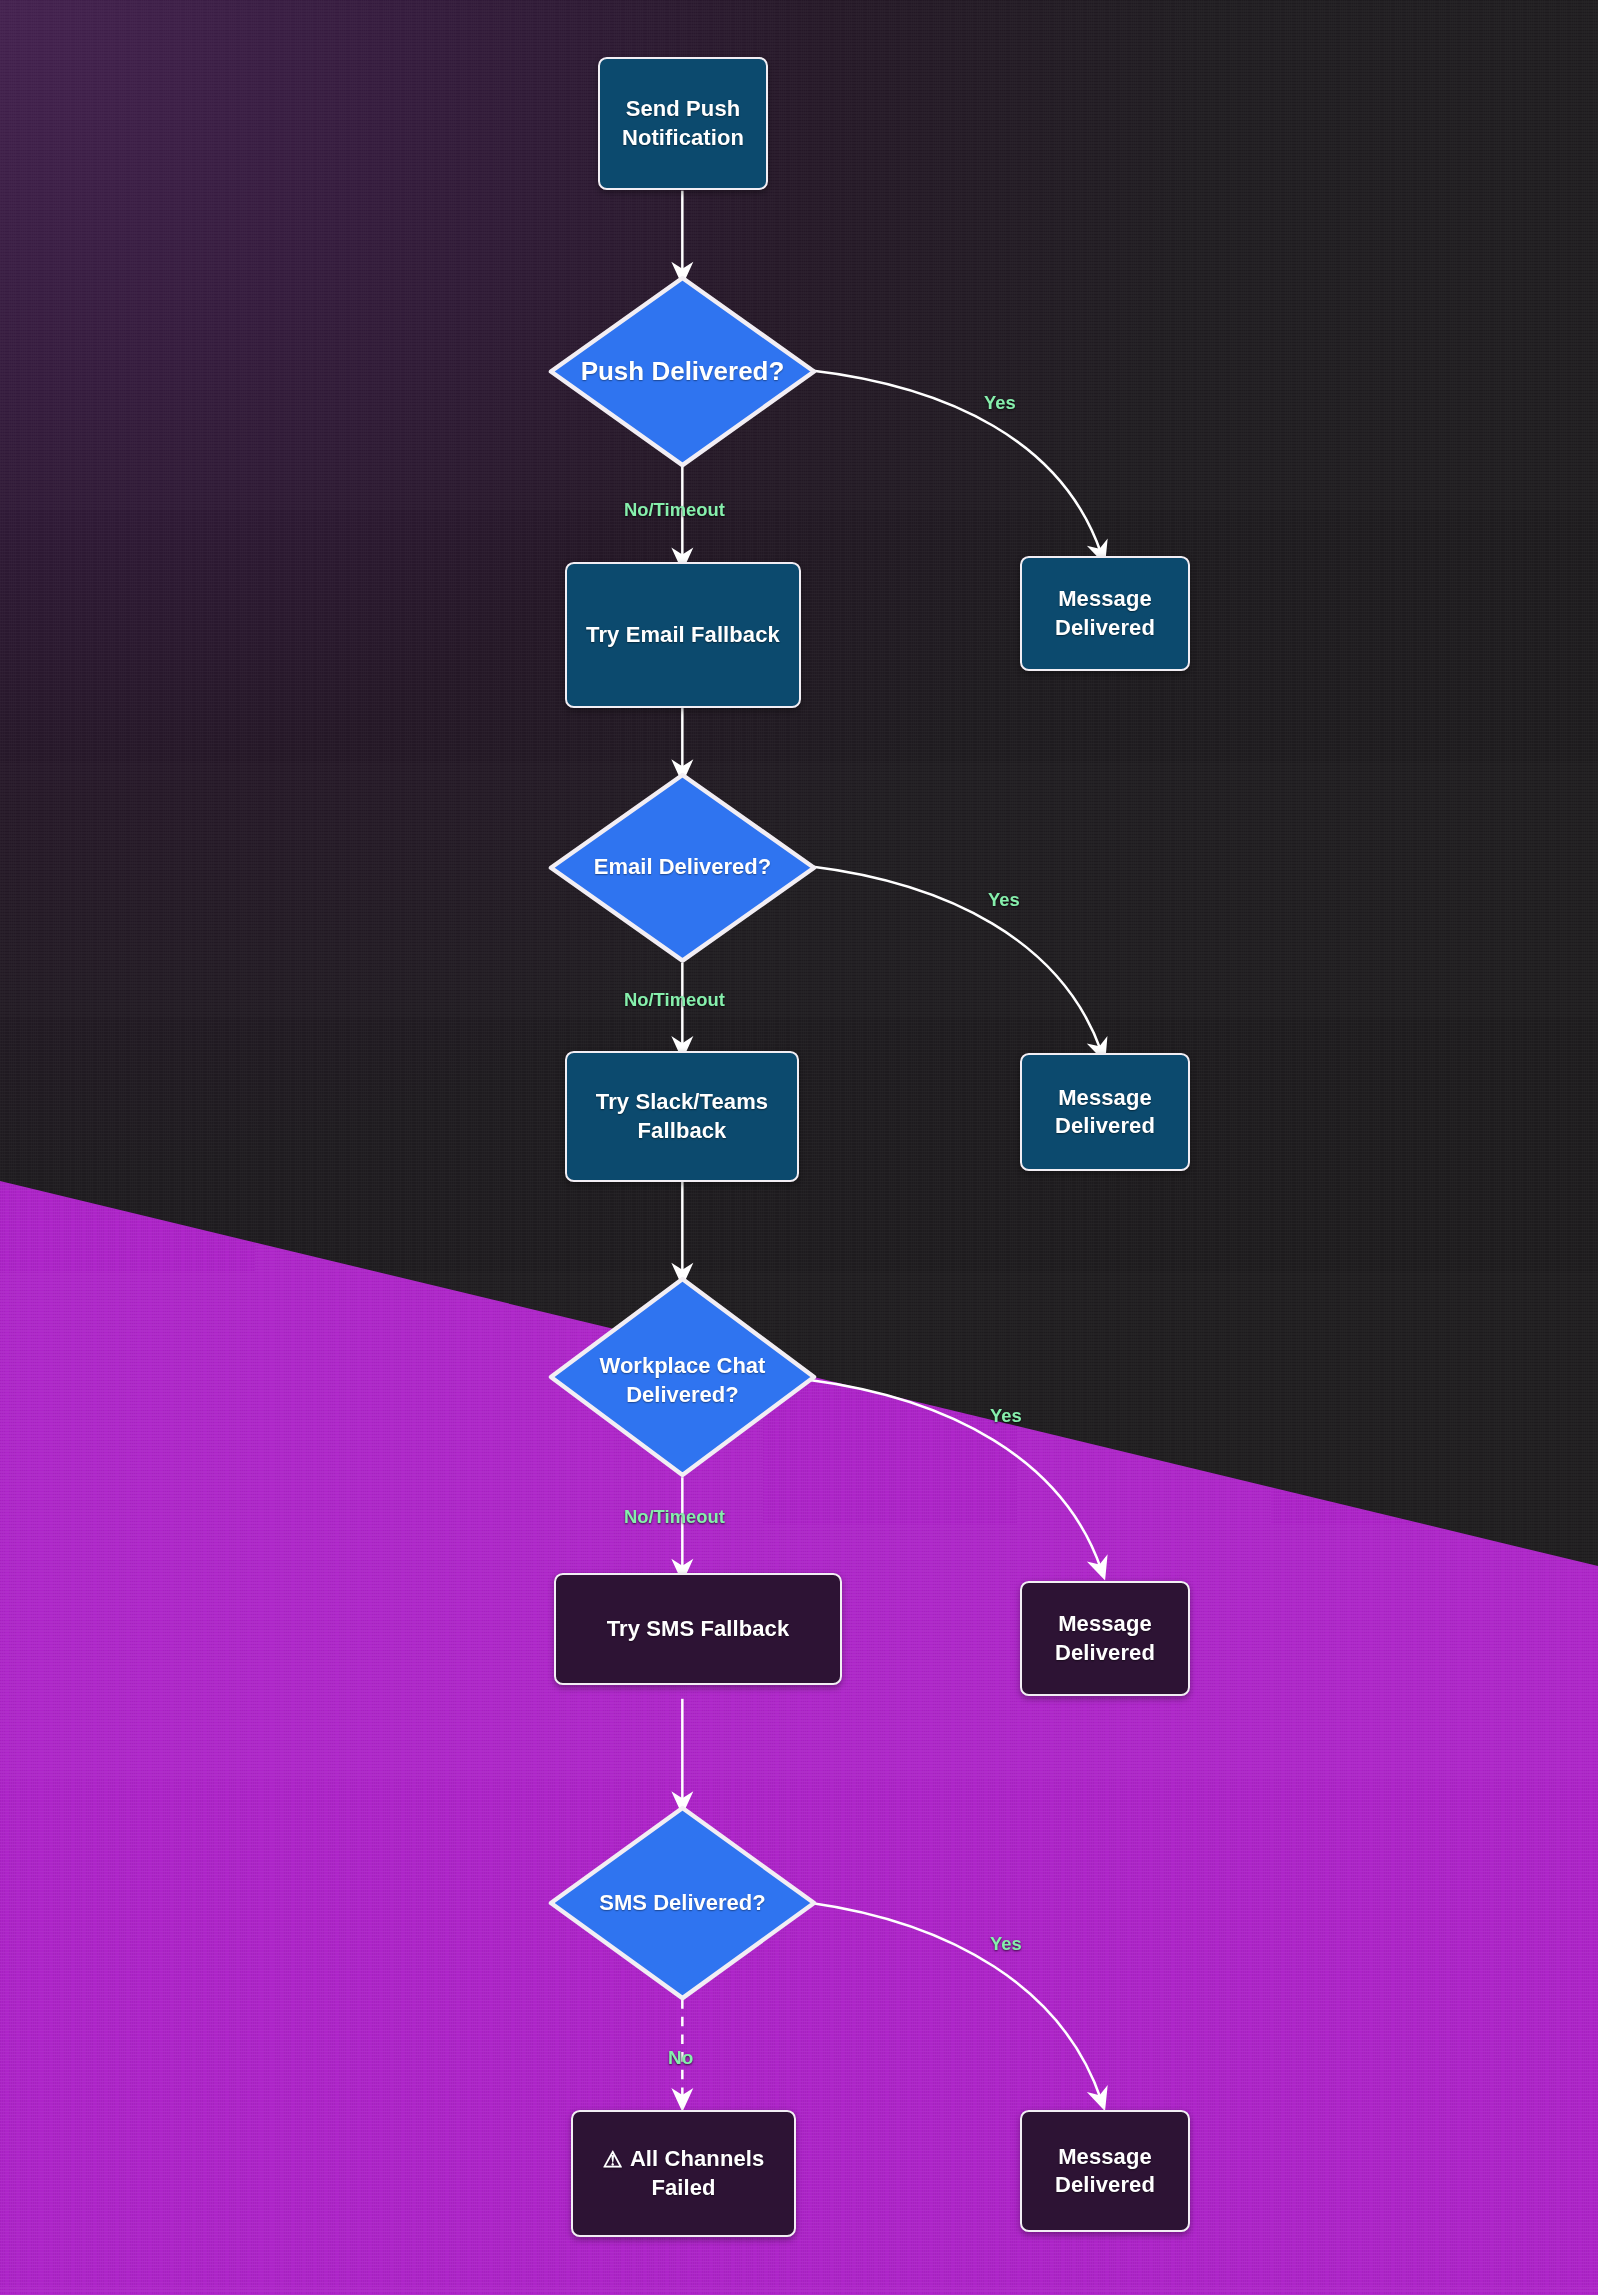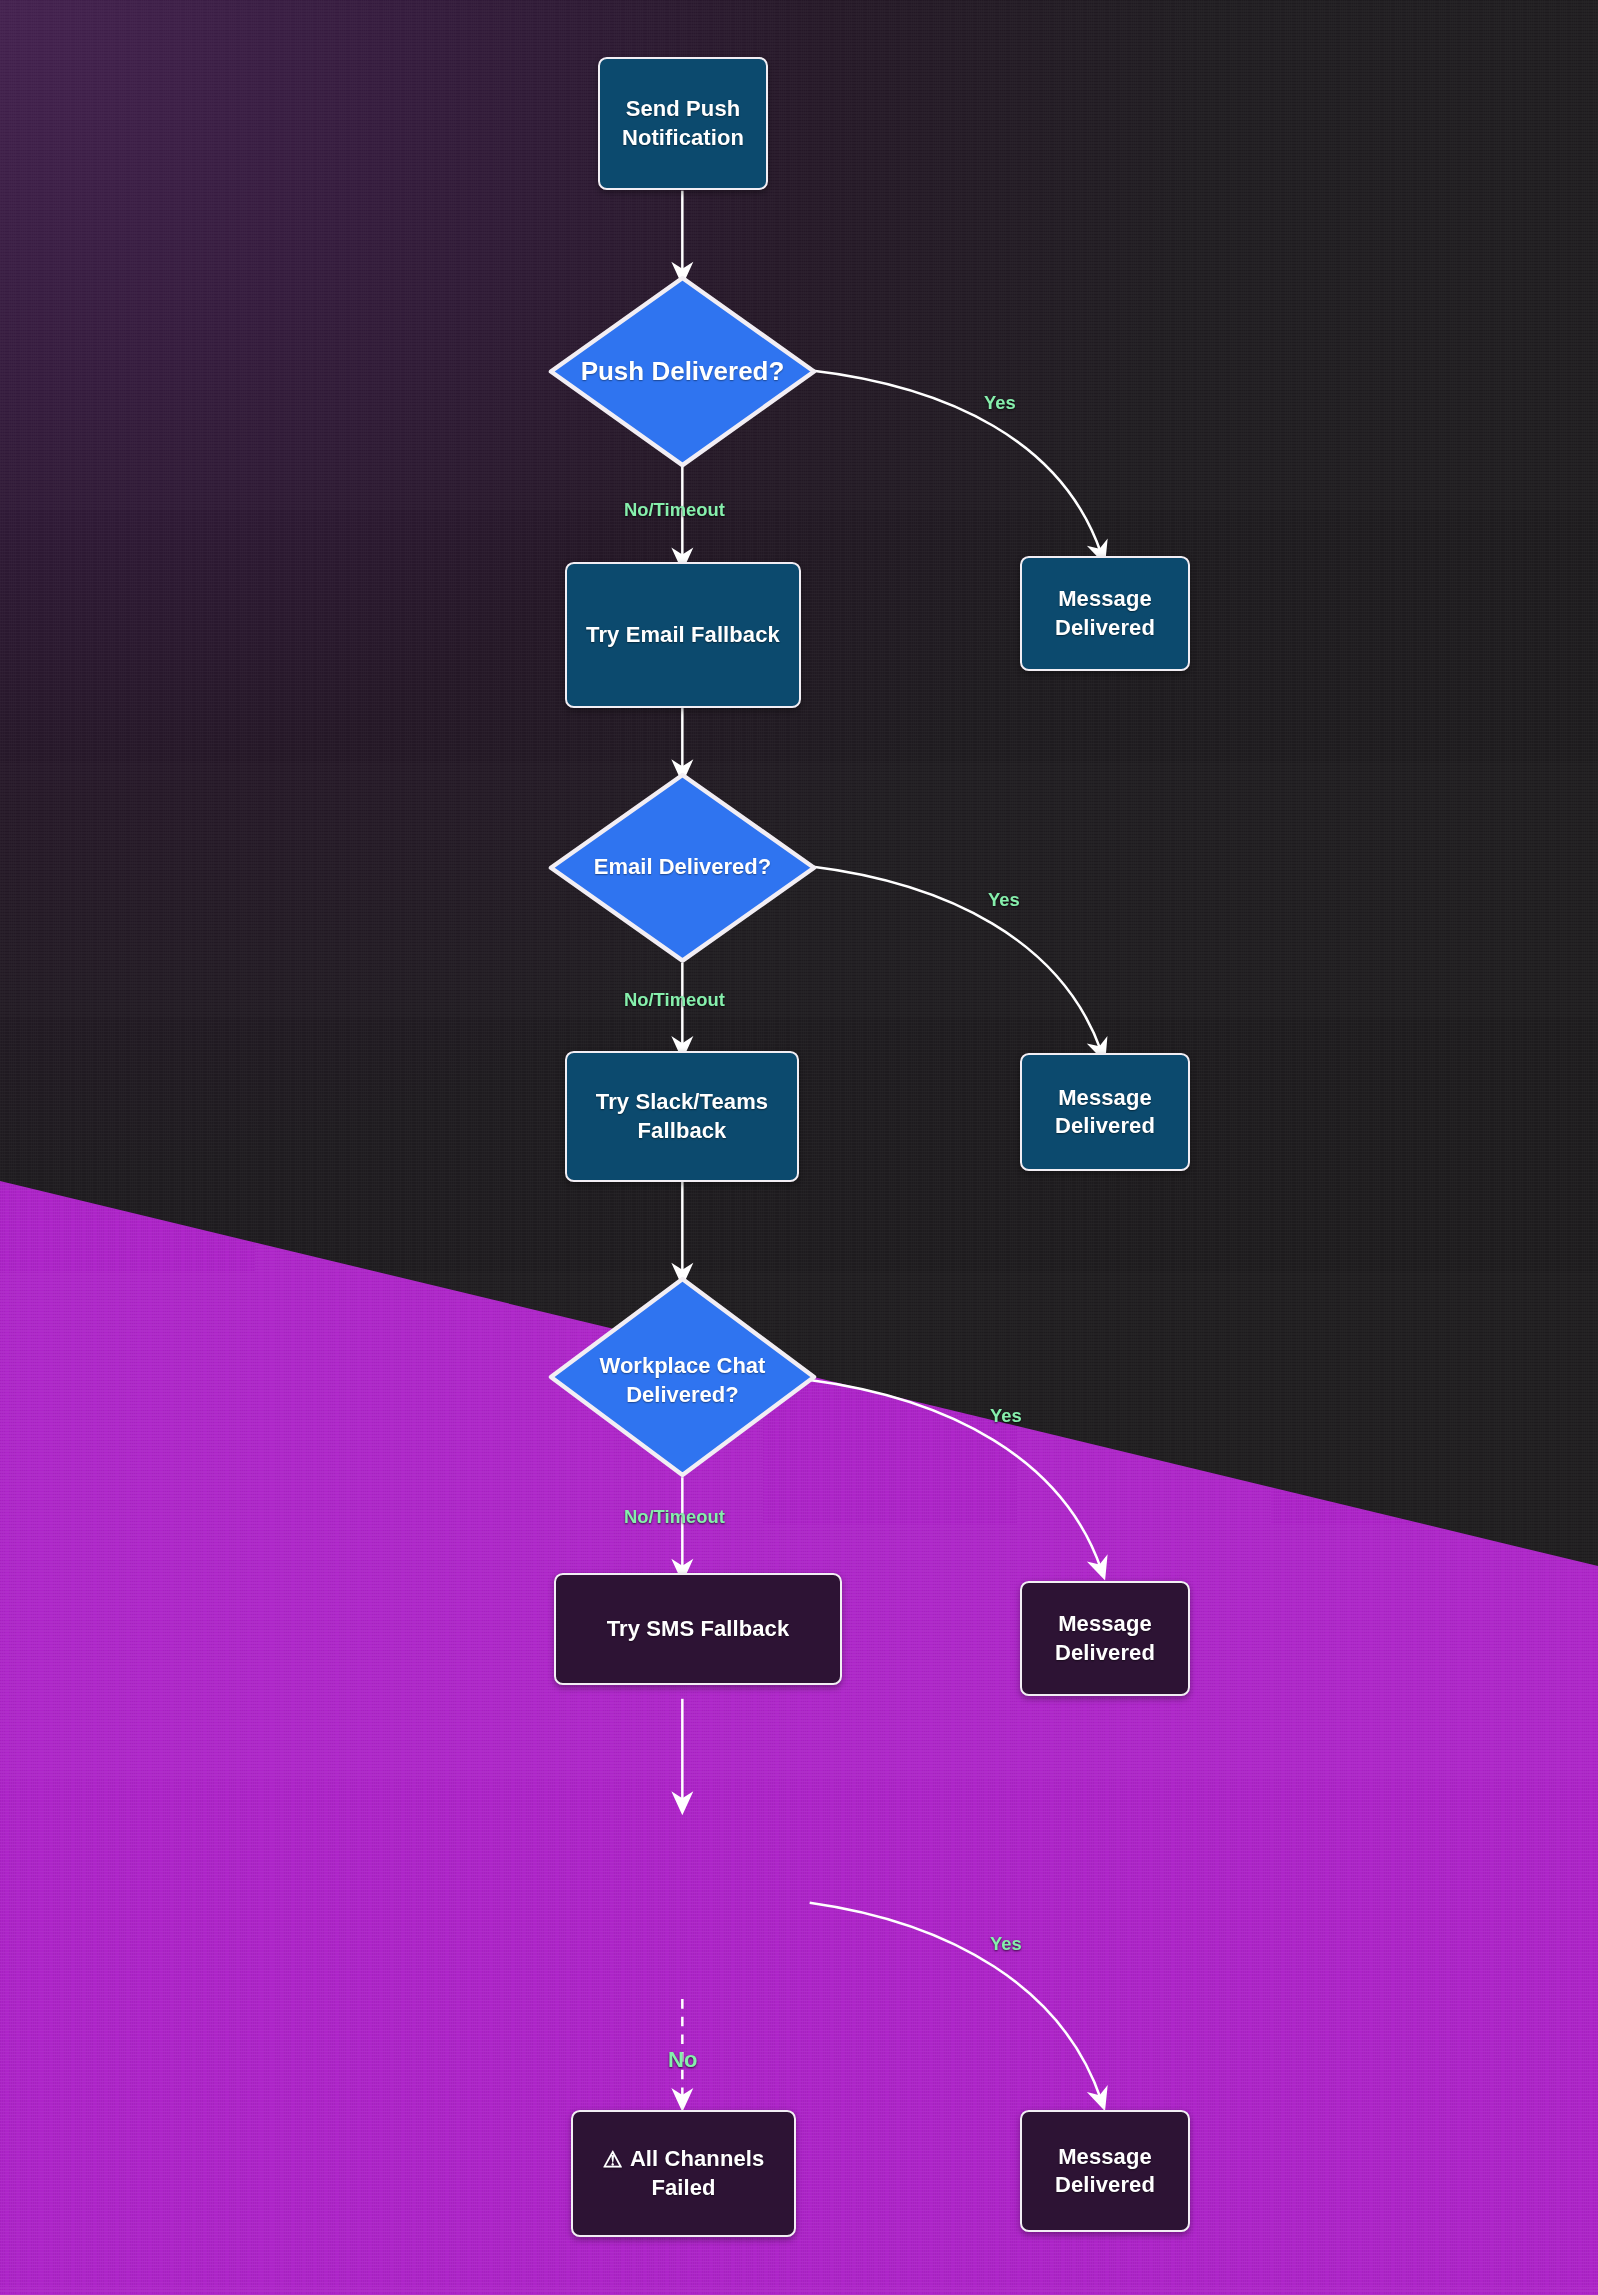--- a/index.html
+++ b/index.html
@@ -162,21 +162,21 @@
   <div class="edge-label" style="left:984px; top:392px;  font-size:18.4px;">Yes</div>
   <div class="edge-label" style="left:624px;  top:499px;  font-size:18.4px;">No/Timeout</div>
 
   <div class="edge-label" style="left:988px; top:889px; font-size:18.4px;">Yes</div>
   <div class="edge-label" style="left:624px;  top:989px; font-size:18.4px;">No/Timeout</div>
 
   <div class="edge-label" style="left:990px; top:1405px; font-size:18.4px;">Yes</div>
   <div class="edge-label" style="left:624px;  top:1506px; font-size:18.4px;">No/Timeout</div>
 
   <div class="edge-label" style="left:990px; top:1933px; font-size:18.4px;">Yes</div>
-  <div class="edge-label" style="left:668px;  top:2047px; font-size:22px;">No</div>
+  <div class="edge-label" style="left:668px;  top:2047px; font-size:19px;">No</div>
 
   <div class="node box purple" style="left:598px; top:57px; width:170px; height:133px; font-size:22px;">
     <div>
       <div>Send Push</div>
       <div>Notification</div>
     </div>
   </div>
 
   <div class="diamond-wrap" style="left:548px; top:275px; width:269px; height:193px;">
     <svg class="diamond-shape" viewBox="0 0 365 262" preserveAspectRatio="none">
@@ -239,20 +239,28 @@
       <div>Delivered</div>
     </div>
   </div>
 
   <div class="node box dark" style="left:554px; top:1573px; width:288px; height:112px; font-size:22px;">
     <div>
       <div>Try SMS Fallback</div>
     </div>
   </div>
 
+  <div class="diamond-wrap" style="left:548px; top:1805px; width:269px; height:196px;">
+    <svg class="diamond-shape" viewBox="0 0 365 266" preserveAspectRatio="none">
+      <polygon points="182.5,4 361,133 182.5,262 4,133" fill="#2f74f0" stroke="#f2eef4" stroke-width="6" stroke-linejoin="round"></polygon>
+    </svg>
+    <div class="diamond-label" style="font-size:22px;">
+      <div>SMS Delivered?</div>
+    </div>
+  </div>
 
   <div class="node box dark" style="left:571px; top:2110px; width:225px; height:127px; font-size:22px;">
     <div>
       <div>
         <span class="warn-icon">⚠</span><span>All Channels</span>
       </div>
       <div>Failed</div>
     </div>
   </div>
 

